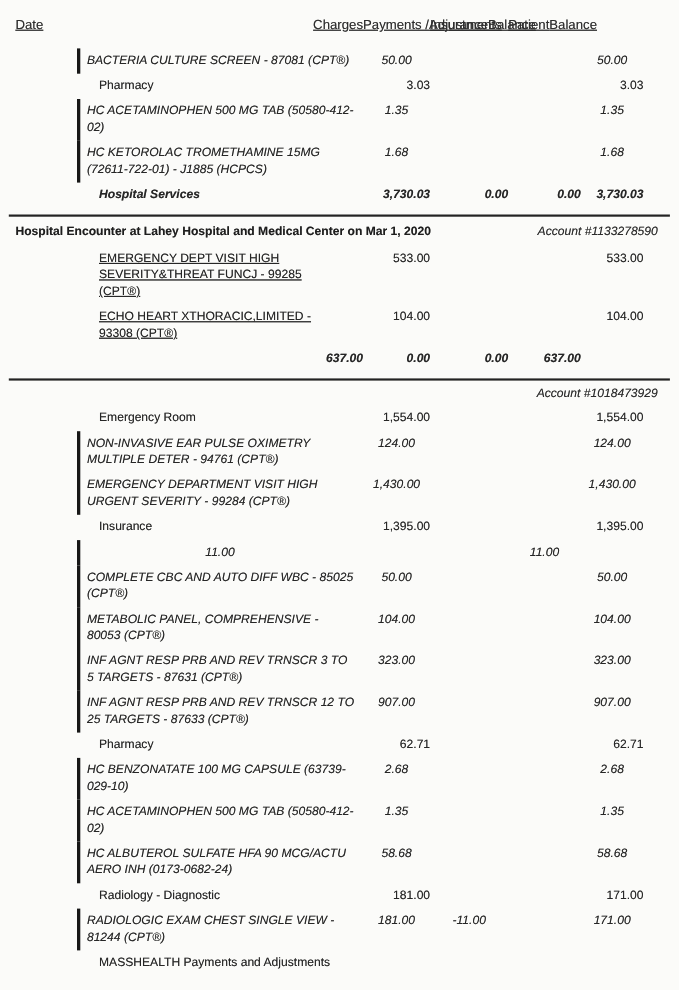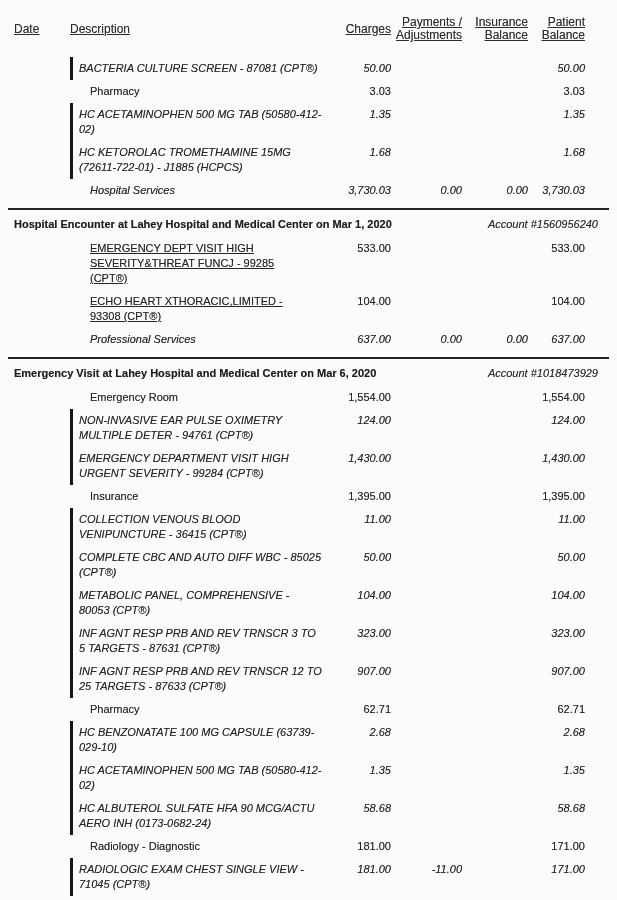--- a/index.html
+++ b/index.html
@@ -21,35 +21,35 @@
     grid-template-columns:56px 1fr 61px 71px 66px 57px;
     align-items:start;
   }
   
   .table-header{
     align-items:center;
     padding:8px 0 15px 0;
     font-size:12px;line-height:13px;color:#2e2e2e;text-decoration:underline;
   }
   .table-header .num{text-align:right;}
-  .hstack{display:flex;flex-direction:column;align-items:flex-end;}
+  .hstack{display:flex;flex-direction:row;}
   
   .row{padding:4px 0;font-size:11px;line-height:15px;}
   .cell{min-height:1px;}
   .desc{padding-right:8px;padding-left:20px;}
   .num{text-align:right;white-space:nowrap;}
   .row.subitem{position:relative;}
   .row.subitem::before{
     content:"";position:absolute;left:56px;top:0;bottom:0;width:3px;
     background:var(--bar);
   }
   .row.subitem .desc{padding-left:9px;font-style:italic;}
-  .row.subitem .num{font-style:italic;}
+  .row.subitem .num{font-style:italic;text-align:center;}
   .row.item .desc{padding-right:20px;text-decoration:underline;}
-  .row.total{font-weight:normal;font-style:italic;}
+  .row.total{font-weight:bold;font-style:italic;}
   .row.total{margin-bottom:4px;}
   
   .section-header{
     display:flex;align-items:center;
     margin:3px 0 5px 0;
   }
   .section-title{
     flex:0 0 450px;font-weight:bold;font-size:11px;line-height:16px;color:#1e1e1e;
   }
   .section-account{
@@ -61,21 +61,20 @@
     margin:6px -24px 6px -6px;
   }
 </style>
 </head>
 <body>
 
 <div class="page">
 
   <div class="grid table-header">
     <div class="cell">Date</div>
-    <div class="cell">Description</div>
     <div class="cell num">Charges</div>
     <div class="cell num">
       <span class="hstack">
         <span>Payments /</span>
         <span>Adjustments</span>
       </span>
     </div>
     <div class="cell num">
       <span class="hstack">
         <span>Insurance</span>
@@ -130,51 +129,49 @@
           <div class="cell num">3,730.03</div>
           <div class="cell num">0.00</div>
           <div class="cell num">0.00</div>
           <div class="cell num">3,730.03</div>
         </div>
       </section>
       <section>
         <hr class="divider">
         <div class="section-header">
           <div class="section-title">Hospital Encounter at Lahey Hospital and Medical Center on Mar 1, 2020</div>
-          <div class="section-account">Account #1560956240</div>
+          <div class="section-account">Account #1133278590</div>
         </div>
         <div class="grid row item">
           <div class="cell"></div>
           <div class="cell desc">EMERGENCY DEPT VISIT HIGH SEVERITY&amp;THREAT FUNCJ - 99285 (CPT®)</div>
           <div class="cell num">533.00</div>
           <div class="cell num"></div>
           <div class="cell num"></div>
           <div class="cell num">533.00</div>
         </div>
         <div class="grid row item">
           <div class="cell"></div>
           <div class="cell desc">ECHO HEART XTHORACIC,LIMITED - 93308 (CPT®)</div>
           <div class="cell num">104.00</div>
           <div class="cell num"></div>
           <div class="cell num"></div>
           <div class="cell num">104.00</div>
         </div>
         <div class="grid row total">
           <div class="cell"></div>
-          <div class="cell desc">Professional Services</div>
           <div class="cell num">637.00</div>
           <div class="cell num">0.00</div>
           <div class="cell num">0.00</div>
           <div class="cell num">637.00</div>
         </div>
       </section>
       <section>
         <hr class="divider">
         <div class="section-header">
-          <div class="section-title">Emergency Visit at Lahey Hospital and Medical Center on Mar 6, 2020</div>
           <div class="section-account">Account #1018473929</div>
         </div>
         <div class="grid row category">
           <div class="cell"></div>
           <div class="cell desc">Emergency Room</div>
           <div class="cell num">1,554.00</div>
           <div class="cell num"></div>
           <div class="cell num"></div>
           <div class="cell num">1,554.00</div>
         </div>
@@ -197,21 +194,20 @@
         <div class="grid row category">
           <div class="cell"></div>
           <div class="cell desc">Insurance</div>
           <div class="cell num">1,395.00</div>
           <div class="cell num"></div>
           <div class="cell num"></div>
           <div class="cell num">1,395.00</div>
         </div>
         <div class="grid row subitem">
           <div class="cell"></div>
-          <div class="cell desc">COLLECTION VENOUS BLOOD VENIPUNCTURE - 36415 (CPT®)</div>
           <div class="cell num">11.00</div>
           <div class="cell num"></div>
           <div class="cell num"></div>
           <div class="cell num">11.00</div>
         </div>
         <div class="grid row subitem">
           <div class="cell"></div>
           <div class="cell desc">COMPLETE CBC AND AUTO DIFF WBC - 85025 (CPT®)</div>
           <div class="cell num">50.00</div>
           <div class="cell num"></div>
@@ -277,21 +273,21 @@
         <div class="grid row category">
           <div class="cell"></div>
           <div class="cell desc">Radiology - Diagnostic</div>
           <div class="cell num">181.00</div>
           <div class="cell num"></div>
           <div class="cell num"></div>
           <div class="cell num">171.00</div>
         </div>
         <div class="grid row subitem">
           <div class="cell"></div>
-          <div class="cell desc">RADIOLOGIC EXAM CHEST SINGLE VIEW - 71045 (CPT®)</div>
+          <div class="cell desc">RADIOLOGIC EXAM CHEST SINGLE VIEW - 81244 (CPT®)</div>
           <div class="cell num">181.00</div>
           <div class="cell num">-11.00</div>
           <div class="cell num"></div>
           <div class="cell num">171.00</div>
         </div>
         <div class="grid row note">
           <div class="cell"></div>
           <div class="cell desc">MASSHEALTH Payments and Adjustments</div>
           <div class="cell num"></div>
           <div class="cell num"></div>

